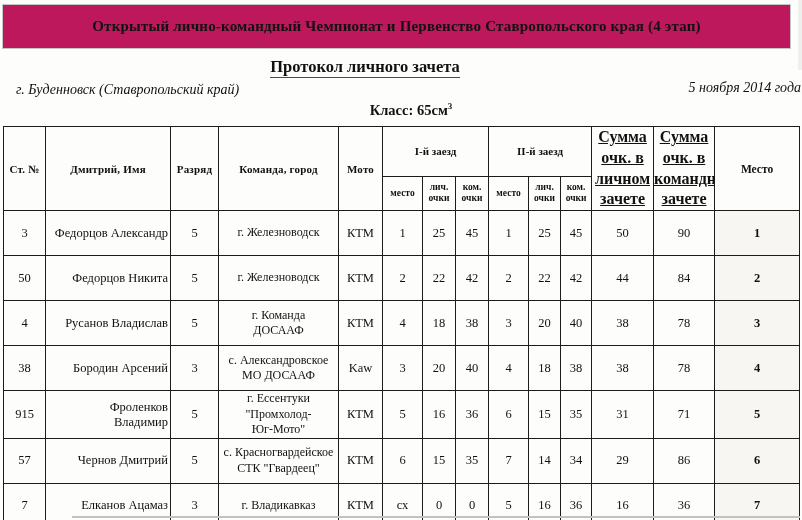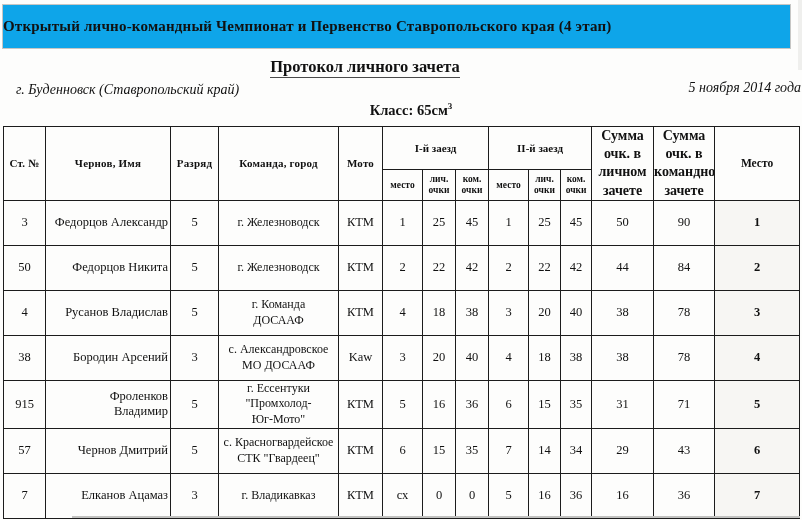--- a/index.html
+++ b/index.html
@@ -7,22 +7,22 @@
   body {
     position:relative;
     background:#fdfdfc;
     font-family:"Liberation Serif","DejaVu Serif",serif;
     color:#111;
     overflow:hidden;
   }
   .event-box {
     position:absolute; left:2px; top:4px; width:789px; height:45px;
     border:1.5px solid #c6c6c4;
-    display:flex; align-items:center; justify-content:flex-start;
-    background:#0ea5e9;
+    display:flex; align-items:center; justify-content:center;
+    background:#be185d;
   }
   .event-box span { font-weight:bold; font-size:15px; letter-spacing:0.2px; }
   .doc-title {
     position:absolute; left:0; top:57px; width:730px; text-align:center;
   }
   .doc-title span {
     font-weight:bold; font-size:16.5px;
     border-bottom:1.3px solid #4a4a4a; padding-bottom:1px;
   }
   .loc-date { position:absolute; left:8px; top:80px; width:802px; height:18px;font-style:italic; }
@@ -40,21 +40,21 @@
   th, td {
     border:1.6px solid #1c1c1c;
     vertical-align:middle; text-align:center;
     overflow:hidden;
   }
   thead th { font-weight:bold; background:#fdfdfc; }
   .hrow1 th { height:40px; }
   .hrow2 th { height:28px; }
   .h-main  { font-size:11px; letter-spacing:0.2px; }
   .h-race  { font-size:11px; }
-  .h-sum   { font-size:14px; line-height:1.3; }
+  .h-sum   { font-size:16px; line-height:1.3;text-decoration:underline; }
   .h-place { font-size:11.5px; }
   .h-sub   { font-size:9.5px; line-height:1.15; }
   .pre     { white-space:pre-line; }
   tr.data-row { height:45px; background:#fdfdfc; }
   td.c { font-size:12.5px; padding:0 2px; }
   td.name { text-align:right; padding-left:7px; font-size:12.5px; }
   td.team { font-size:12px; line-height:1.3; white-space:pre-line; }
   td.place { font-weight:bold; background:#f7f6f3; }
   .artifact-bottom-line {
     position:absolute; left:72px; top:516px; width:728px; height:1.5px;
@@ -98,21 +98,21 @@
     <col style="width:40px">
       <col style="width:32px">
       <col style="width:31px">
     <col style="width:62px">
       <col style="width:61px">
       <col style="width:85px">
   </colgroup>
   <thead>
     <tr class="hrow1">
       <th rowspan="2" class="h-main">Ст. №</th>
-      <th rowspan="2" class="h-main">Чернов, Имя</th>
+      <th rowspan="2" class="h-main">Дмитрий, Имя</th>
       <th rowspan="2" class="h-main">Разряд</th>
       <th rowspan="2" class="h-main">Команда, город</th>
       <th rowspan="2" class="h-main">Мото</th>
       <th colspan="3" class="h-race">I-й заезд</th>
       <th colspan="3" class="h-race">II-й заезд</th>
       <th rowspan="2" class="h-sum pre">Сумма очк. в
 личном
 зачете</th>
       <th rowspan="2" class="h-sum pre">Сумма очк. в
 командном
@@ -223,21 +223,21 @@
       <td class="c team">с. Красногвардейское
 СТК "Гвардеец"</td>
       <td class="c">КТМ</td>
       <td class="c">6</td>
       <td class="c">15</td>
       <td class="c">35</td>
       <td class="c">7</td>
       <td class="c">14</td>
       <td class="c">34</td>
       <td class="c">29</td>
-      <td class="c">43</td>
+      <td class="c">86</td>
       <td class="c place">6</td>
     </tr>
     <tr class="data-row">
       <td class="c">7</td>
       <td class="c name">Елканов Ацамаз</td>
       <td class="c">3</td>
       <td class="c team">г. Владикавказ</td>
       <td class="c">КТМ</td>
       <td class="c">сх</td>
       <td class="c">0</td>

